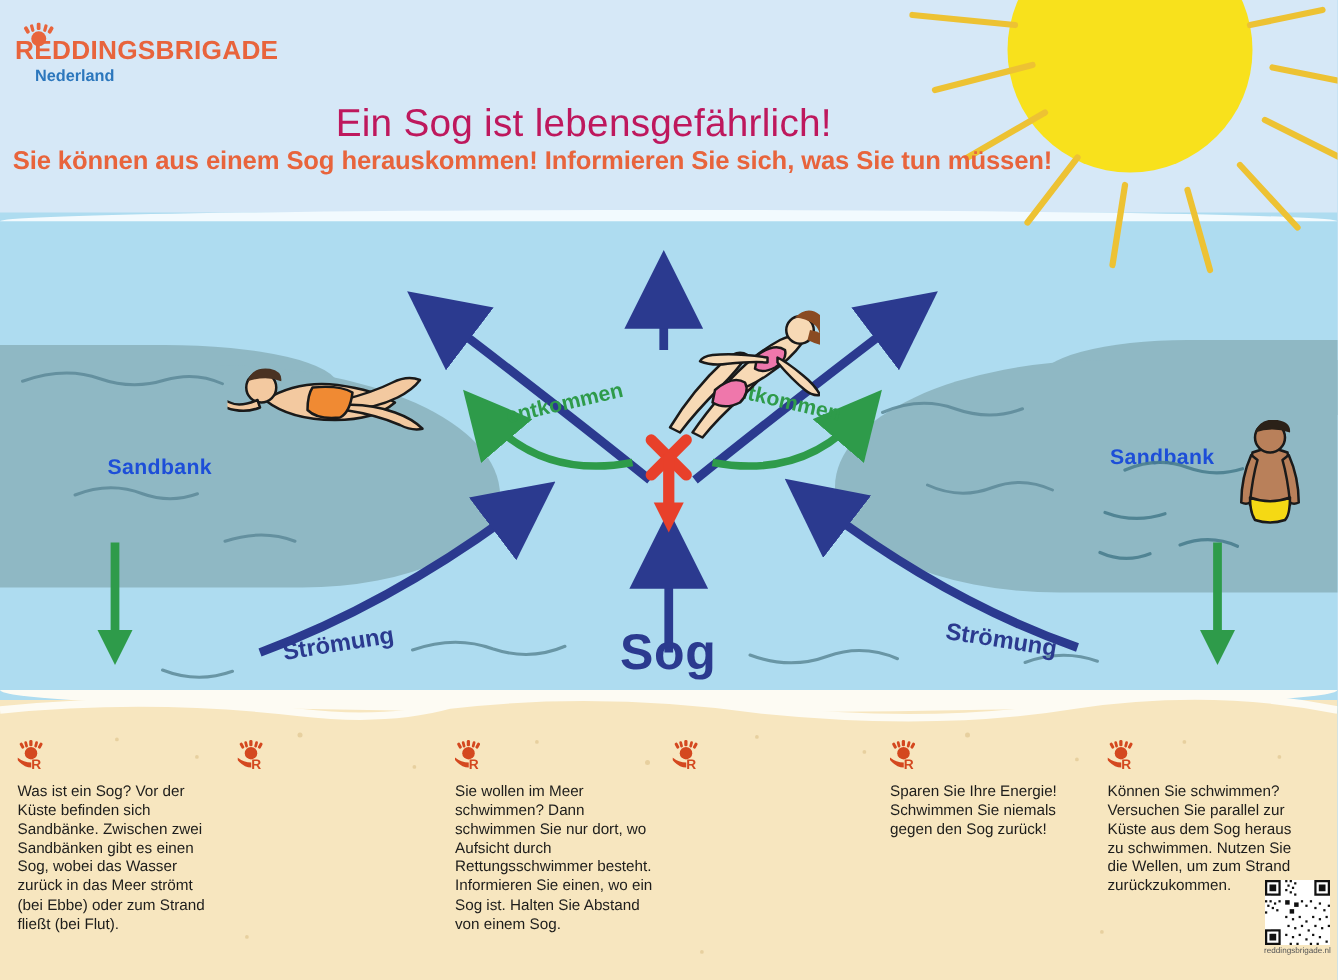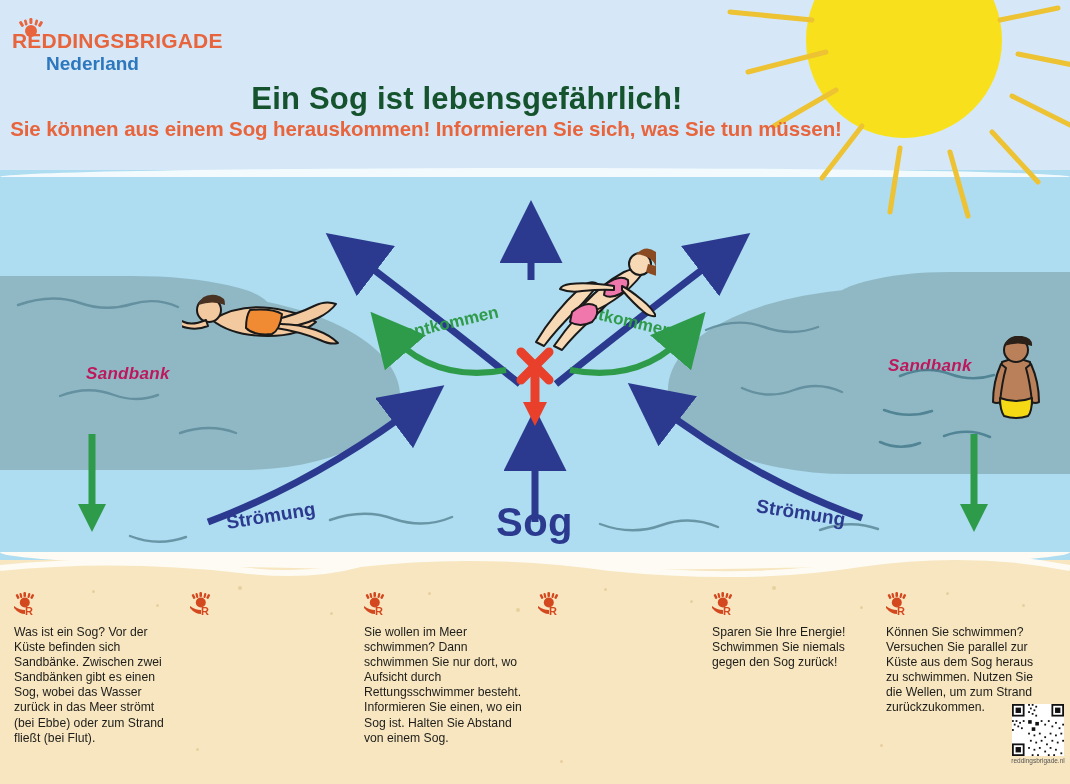--- a/index.html
+++ b/index.html
@@ -26,43 +26,43 @@
             background:#f8e11c;}
 
   
   .bank{position:absolute;background:#8fb8c4;}
   .bank-l{left:-20px;top:292px;width:420px;height:178px;
           border-radius:0 58% 40% 0/0 62% 44% 0;}
   .bank-l2{left:-30px;top:276px;width:300px;height:60px;border-radius:0 60% 50% 0/0 70% 60% 0;}
   .bank-r{left:668px;top:288px;width:430px;height:186px;
           border-radius:56% 0 0 46%/60% 0 0 50%;}
   .bank-r2{left:830px;top:272px;width:260px;height:60px;border-radius:60% 0 0 50%/70% 0 0 60%;}
-  .bank-label{position:absolute;color:#be185d;font-weight:bold;font-size:17px;letter-spacing:.3px;font-style:italic;}
+  .bank-label{position:absolute;color:#1d4ed8;font-weight:bold;font-size:17px;letter-spacing:.3px;}
 
   
   .sq{position:absolute;}
 
   
   .sog-label{position:absolute;left:496px;top:500px;color:#2b3a8f;font-weight:bold;font-size:40px;
              letter-spacing:.5px;}
   .flow-label{position:absolute;color:#2b3a8f;font-weight:bold;font-size:19px;}
   .flow-l{left:226px;top:505px;transform:rotate(-9deg);}
   .flow-r{left:756px;top:502px;transform:rotate(9deg);}
   .esc-label{position:absolute;color:#2e9b4a;font-weight:bold;font-size:17px;}
   .esc-l{left:404px;top:313px;transform:rotate(-13deg);}
   .esc-r{left:578px;top:311px;transform:rotate(13deg);}
 
   
   .logo{position:absolute;left:12px;top:30px;}
   .logo-word{color:#e8643c;font-weight:bold;font-size:21px;letter-spacing:.2px;line-height:1;}
-  .logo-sub{color:#2c77bd;font-weight:bold;font-size:19px;margin-top:2px;margin-left:34px;}
+  .logo-sub{color:#2c77bd;font-weight:bold;font-size:13px;margin-top:2px;margin-left:16px;}
   .logo-mark{position:absolute;left:5px;top:-12px;}
 
-  .h1{position:absolute;left:0;top:81px;width:934px;text-align:center;color:#14532d;
-      font-weight:bold;font-size:31px;letter-spacing:.2px;}
+  .h1{position:absolute;left:0;top:81px;width:934px;text-align:center;color:#be185d;
+      font-weight:normal;font-size:31px;letter-spacing:.2px;}
   .h2{position:absolute;left:0;top:117px;width:852px;text-align:center;color:#e8643c;
       font-weight:bold;font-size:20.5px;letter-spacing:-.1px;}
 
   
   .tips{position:absolute;left:0;top:592px;width:1070px;height:192px;}
   .tip{position:absolute;width:158px;}
   .tip-icon{width:22px;height:24px;margin-bottom:5px;}
   .tip-text{color:#1d1d1b;font-size:12.2px;line-height:15.1px;}
 
   .credit{position:absolute;left:790px;top:758px;font-size:10.5px;color:#b4513a;white-space:nowrap;}

